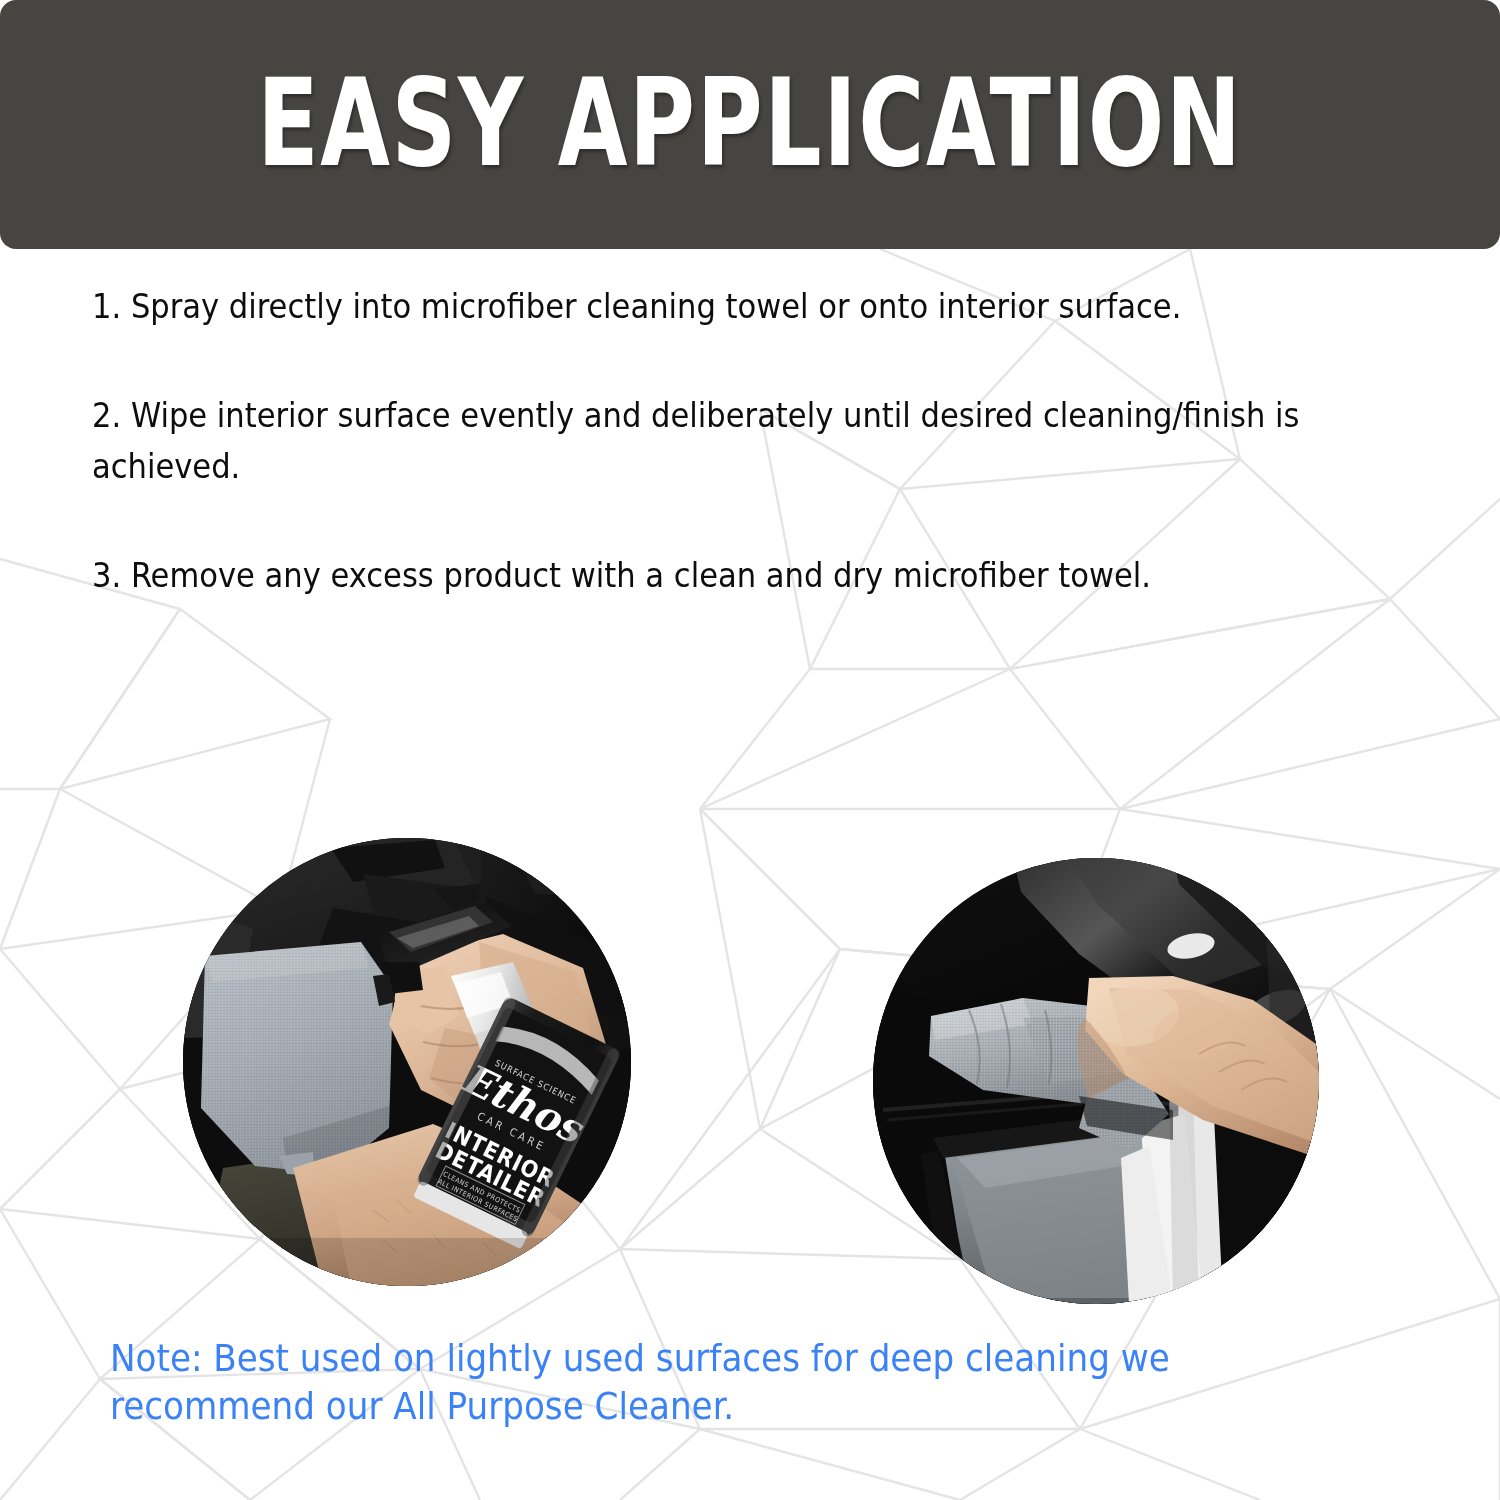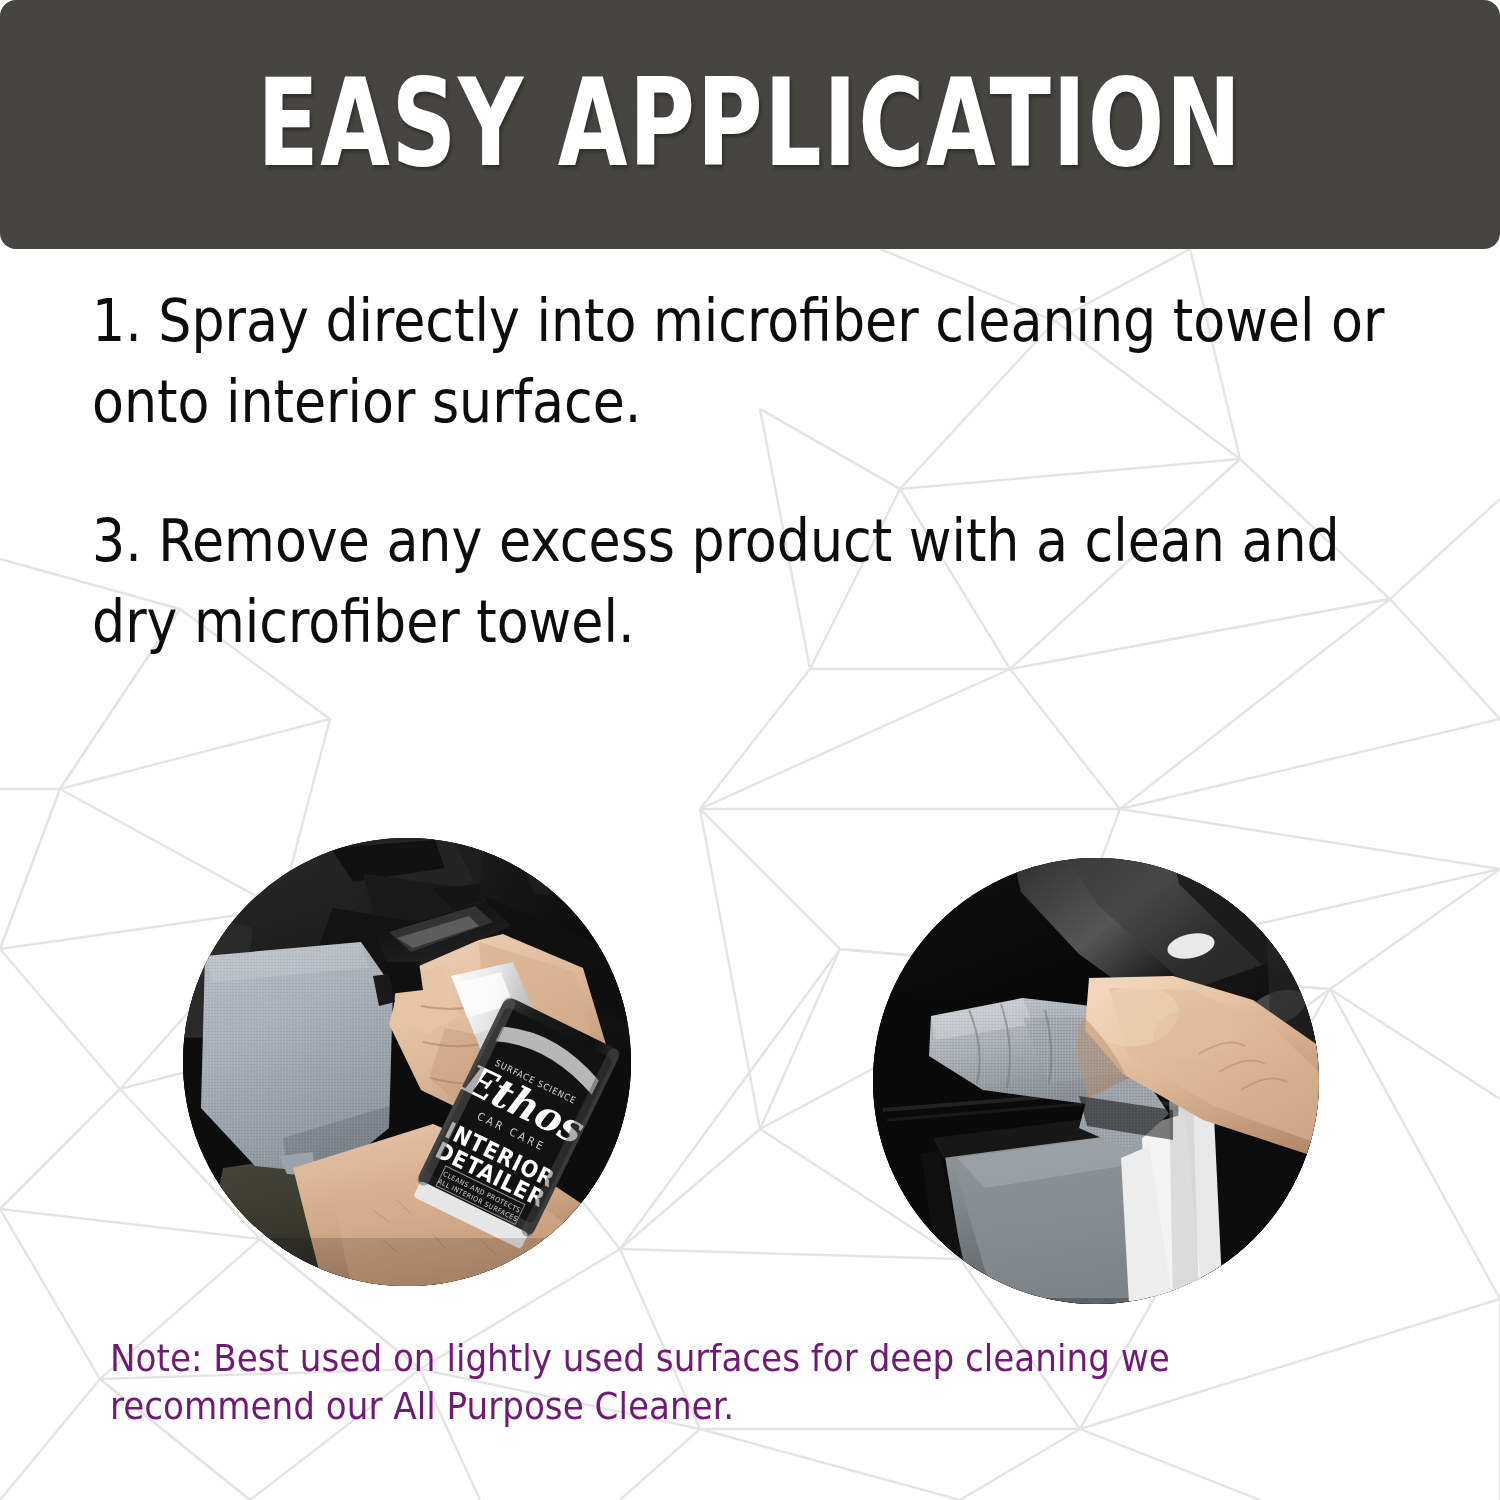--- a/index.html
+++ b/index.html
@@ -65,22 +65,22 @@
 
   
   #steps {
     position: absolute;
     left: 92px;
     top: 281px;
     width: 1330px;
   }
   .step {
     font-family: "DejaVu Sans Condensed", "Liberation Sans Narrow", "Liberation Sans", sans-serif;
-    font-size: 58px;
-    line-height: 81px;
+    font-size: 34px;
+    line-height: 51px;
     color: #0d0d0d;
     font-weight: 400;
     letter-spacing: 0px;
     margin-bottom: 58px;
     white-space: pre-line;
   }
   .step:last-child { margin-bottom: 9px; }
 
   
   .photo-circle {
@@ -105,21 +105,21 @@
 
   
   #note {
     position: absolute;
     left: 110px;
     top: 1334px;
     width: 1210px;
     font-family: "DejaVu Sans Condensed", "Liberation Sans Narrow", "Liberation Sans", sans-serif;
     font-size: 38px;
     line-height: 48px;
-    color: #701a75;
+    color: #3b82f6;
     white-space: pre-line;
   }
 </style>
 </head>
 <body>
 
 <div id="page">
 
   <svg id="poly-bg" viewBox="0 0 1500 1251" preserveAspectRatio="none" aria-hidden="true">
     <g stroke="#e4e4e4" stroke-width="2.4" fill="none" stroke-linejoin="miter">
@@ -195,20 +195,21 @@
       <path d="M430 760 L620 1000"></path>
     </g>
   </svg>
 
   <div id="header-bar">
     <div id="header-title">EASY APPLICATION</div>
   </div>
 
   <div id="steps">
     <div class="step">1. Spray directly into microfiber cleaning towel or onto interior surface.</div>
+    <div class="step">2. Wipe interior surface evently and deliberately until desired cleaning/finish is achieved.</div>
     <div class="step">3. Remove any excess product with a clean and dry microfiber towel.</div>
   </div>
 
   <div id="photo-left" class="photo-circle">
     <svg class="photo-svg" viewBox="0 0 448 448" preserveAspectRatio="xMidYMid slice" aria-hidden="true">
       <defs>
         <linearGradient id="lg-dash" x1="0" y1="0" x2="0.3" y2="1">
           <stop offset="0" stop-color="#2c2c2c"></stop>
           <stop offset="0.45" stop-color="#161616"></stop>
           <stop offset="1" stop-color="#0a0a0a"></stop>

